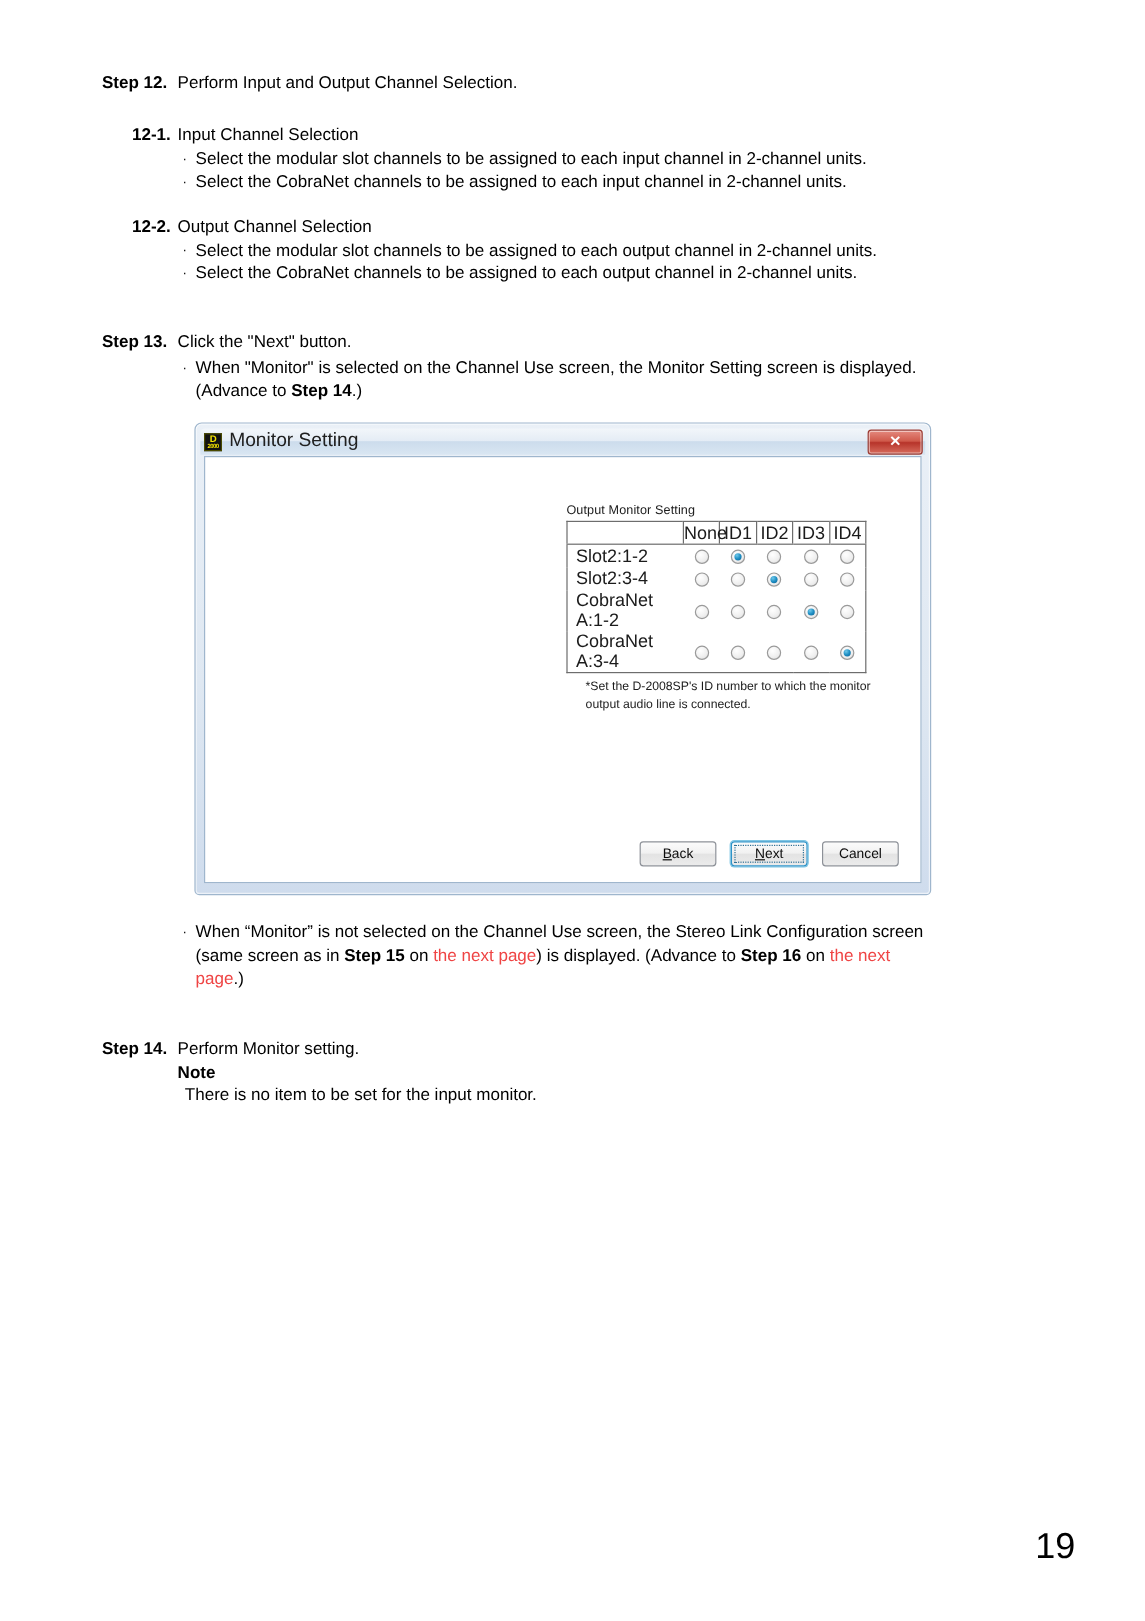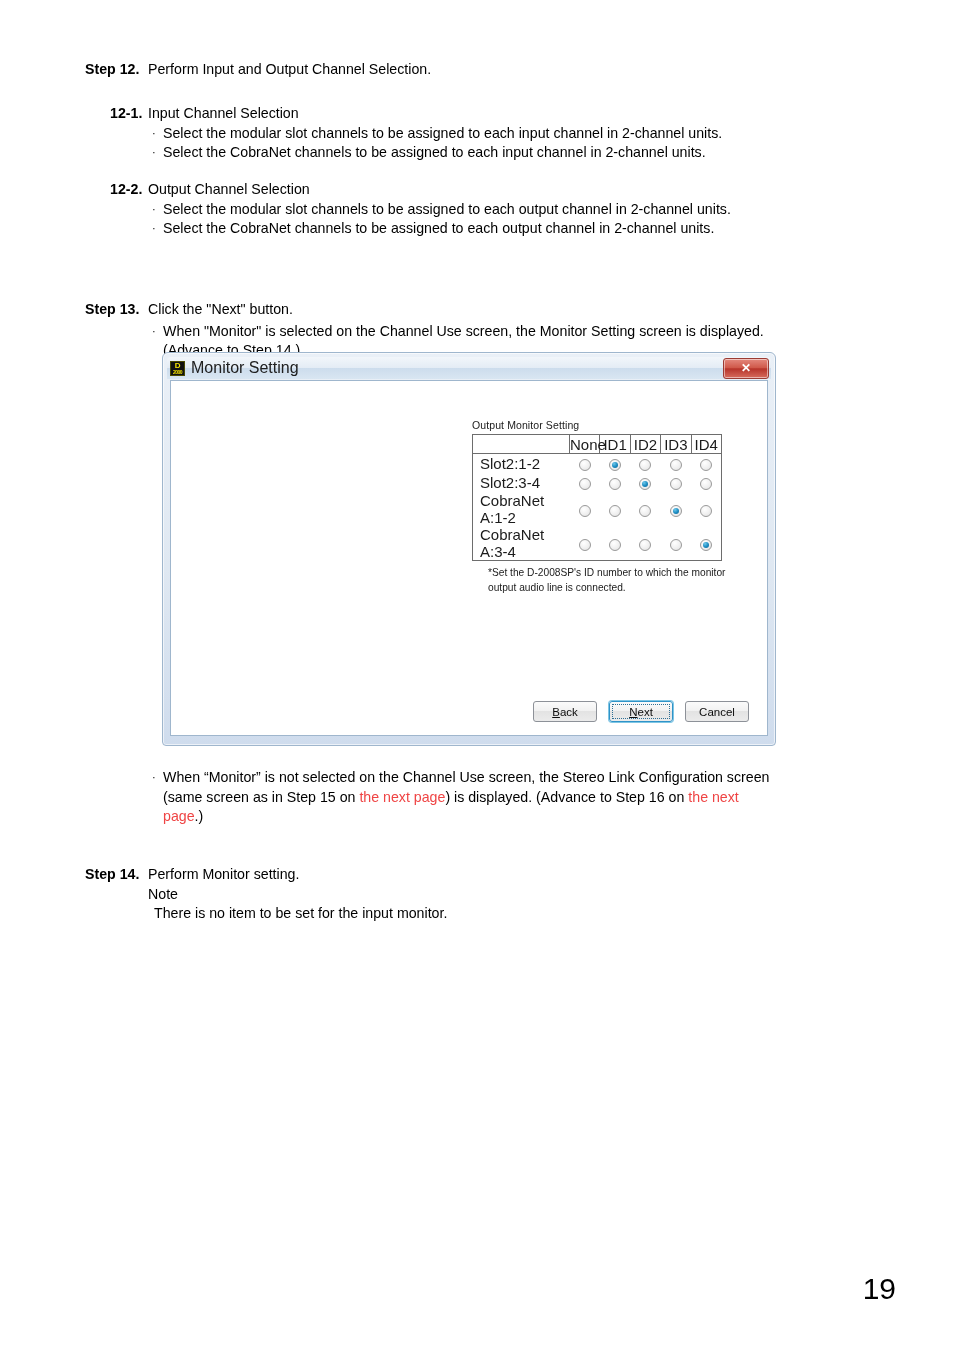--- a/index.html
+++ b/index.html
@@ -60,21 +60,21 @@
     font-size: 14.2px;
     line-height: 19.6px;
   }
   .bullet-mark {
     flex: 0 0 auto;
     width: 11px;
     font-size: 11px;
     line-height: 19.6px;
   }
 
-  .b { font-weight: normal; }
+  .b { font-weight: bold; }
   .lnk { color: #ef4444; }
 
   .justified {
     text-align: justify;
     text-justify: inter-word;
   }
 
   
   .dialog-wrap {
     position: absolute;
@@ -324,21 +324,21 @@
         <span class="bullet-mark">·</span>
         <span>Select the modular slot channels to be assigned to each output channel in 2-channel units.</span>
       </li>
       <li>
         <span class="bullet-mark">·</span>
         <span>Select the CobraNet channels to be assigned to each output channel in 2-channel units.</span>
       </li>
     </ul>
   </div>
 
-  <div class="step-block" style="left:85px; top:276px; width:800px;margin-top:24px;">
+  <div class="step-block" style="left:85px; top:276px; width:800px;">
     <div class="step-row">
       <span class="step-label" style="width:63px;">Step 13.</span>
       <span class="step-text">Click the "Next" button.</span>
     </div>
     <ul class="bullet-list" style="margin-left:67px; margin-top:2px;">
       <li>
         <span class="bullet-mark">·</span>
         <span style="display:block;">
           <span>When "Monitor" is selected on the Channel Use screen, the Monitor Setting screen is displayed.</span><br>
           <span>(Advance to </span><span class="b">Step 14</span><span>.)</span>

